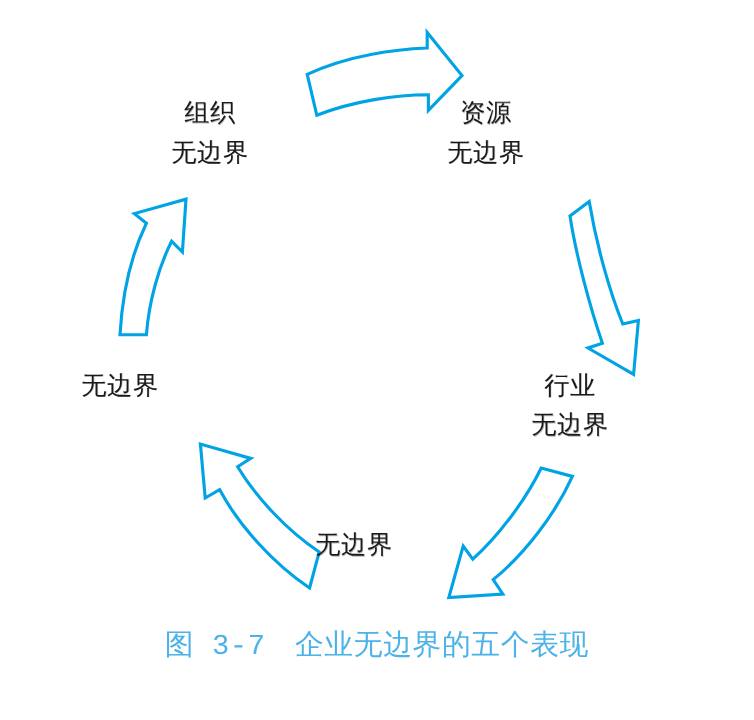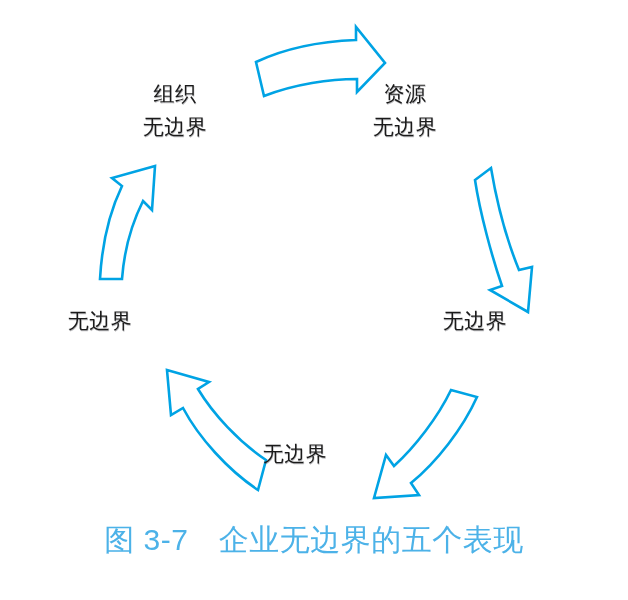--- a/index.html
+++ b/index.html
@@ -56,22 +56,22 @@
 
   #node-organization { text-indent: 0; }
 
   #figure-caption {
     position: absolute;
     left: 0;
     top: 524px;
     width: 628px;
     text-align: center;
     color: #4cb2e8;
-    font-family: Liberation Sans, sans-serif;
-    font-size: 30px;
+    font-family: Liberation Mono, monospace;
+    font-size: 24px;
     line-height: 32px;
     white-space: pre;
     letter-spacing: 0.5px;
   }
 </style>
 </head>
 <body>
 
 <div id="figure-root">
 
@@ -127,20 +127,21 @@
     <span class="l1">组织</span>
     <span class="l2">无边界</span>
   </div>
 
   <div class="node-label" id="node-resource">
     <span class="l1">资源</span>
     <span class="l2">无边界</span>
   </div>
 
   <div class="node-label" id="node-industry">
+    <span class="l1">行业</span>
     <span class="l2">无边界</span>
   </div>
 
   <div class="node-label" id="node-product">
     <span class="l2">无边界</span>
   </div>
 
   <div class="node-label" id="node-customer">
     <span class="l2">无边界</span>
   </div>

